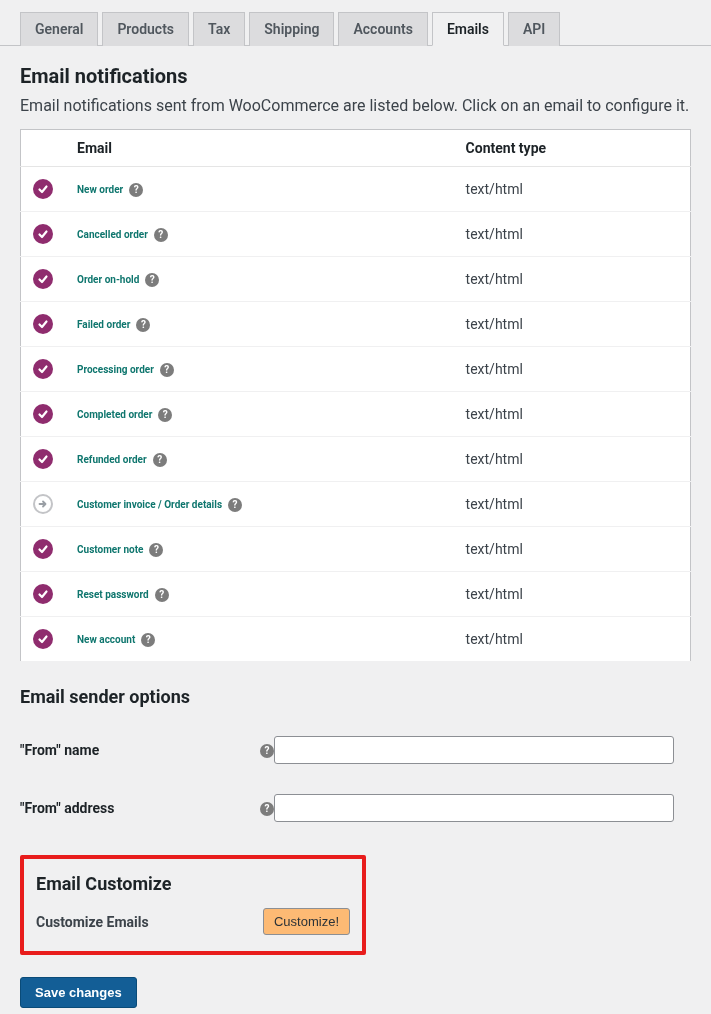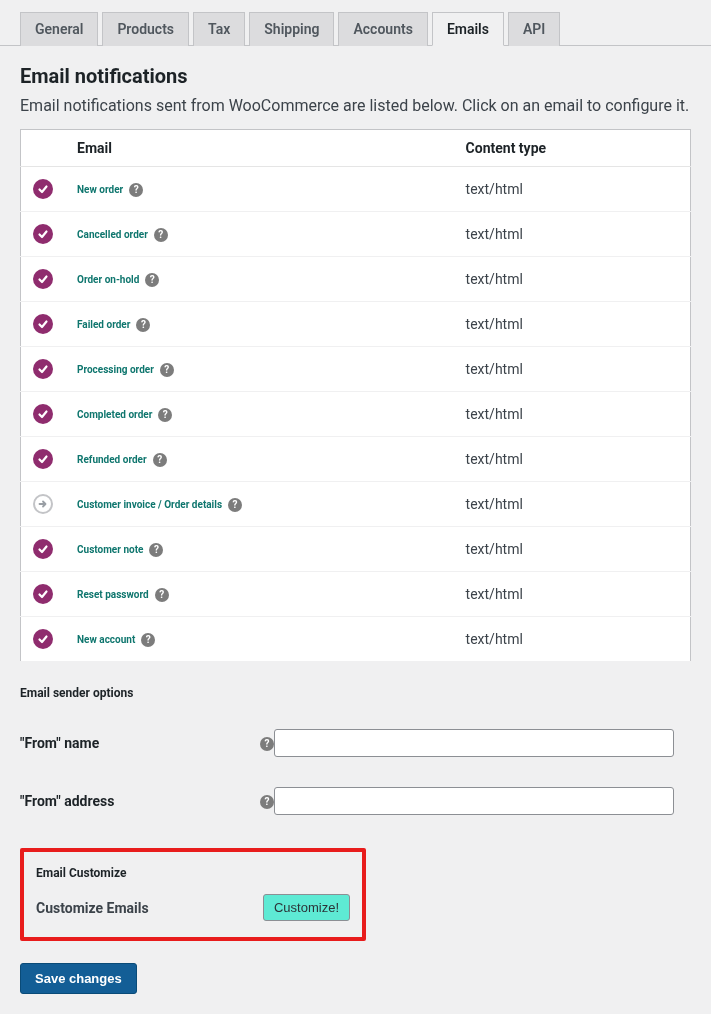--- a/index.html
+++ b/index.html
@@ -34,21 +34,21 @@
     border-bottom: 1px solid #f0f0f1;
     color: #1d2327;
   }
   h2 {
     font-size: 20px;
     font-weight: 700;
     color: #1d2327;
     margin: 18px 0 8px 0;
   }
   h3 {
-    font-size: 12px;
+    font-size: 18px;
     font-weight: 700;
     color: #1d2327;
     margin: 24px 0 14px 0;
   }
   .desc {
     color: #3c434a;
     margin: 0 0 14px 0;
     font-size: 16px;
   }
   table.list {
@@ -133,21 +133,21 @@
     border: 4px solid #e81c1c;
     padding: 10px 12px 16px 12px;
     margin-top: 18px;
     width: 346px;
     border-radius: 2px;
   }
   .highlight-box h3 { margin-top: 4px; }
   .row-flex { display: flex; align-items: center; justify-content: space-between; }
   .row-flex .label { font-weight: 700; font-size: 14px; }
   .btn-secondary {
-    background: #5eead4;
+    background: #fdba74;
     border: 1px solid #8c8f94;
     border-radius: 3px;
     padding: 5px 10px;
     font-size: 13px;
     color: #2c3338;
     cursor: pointer;
     margin-left: 20px;
   }
   .btn-primary {
     background: #135e96;

